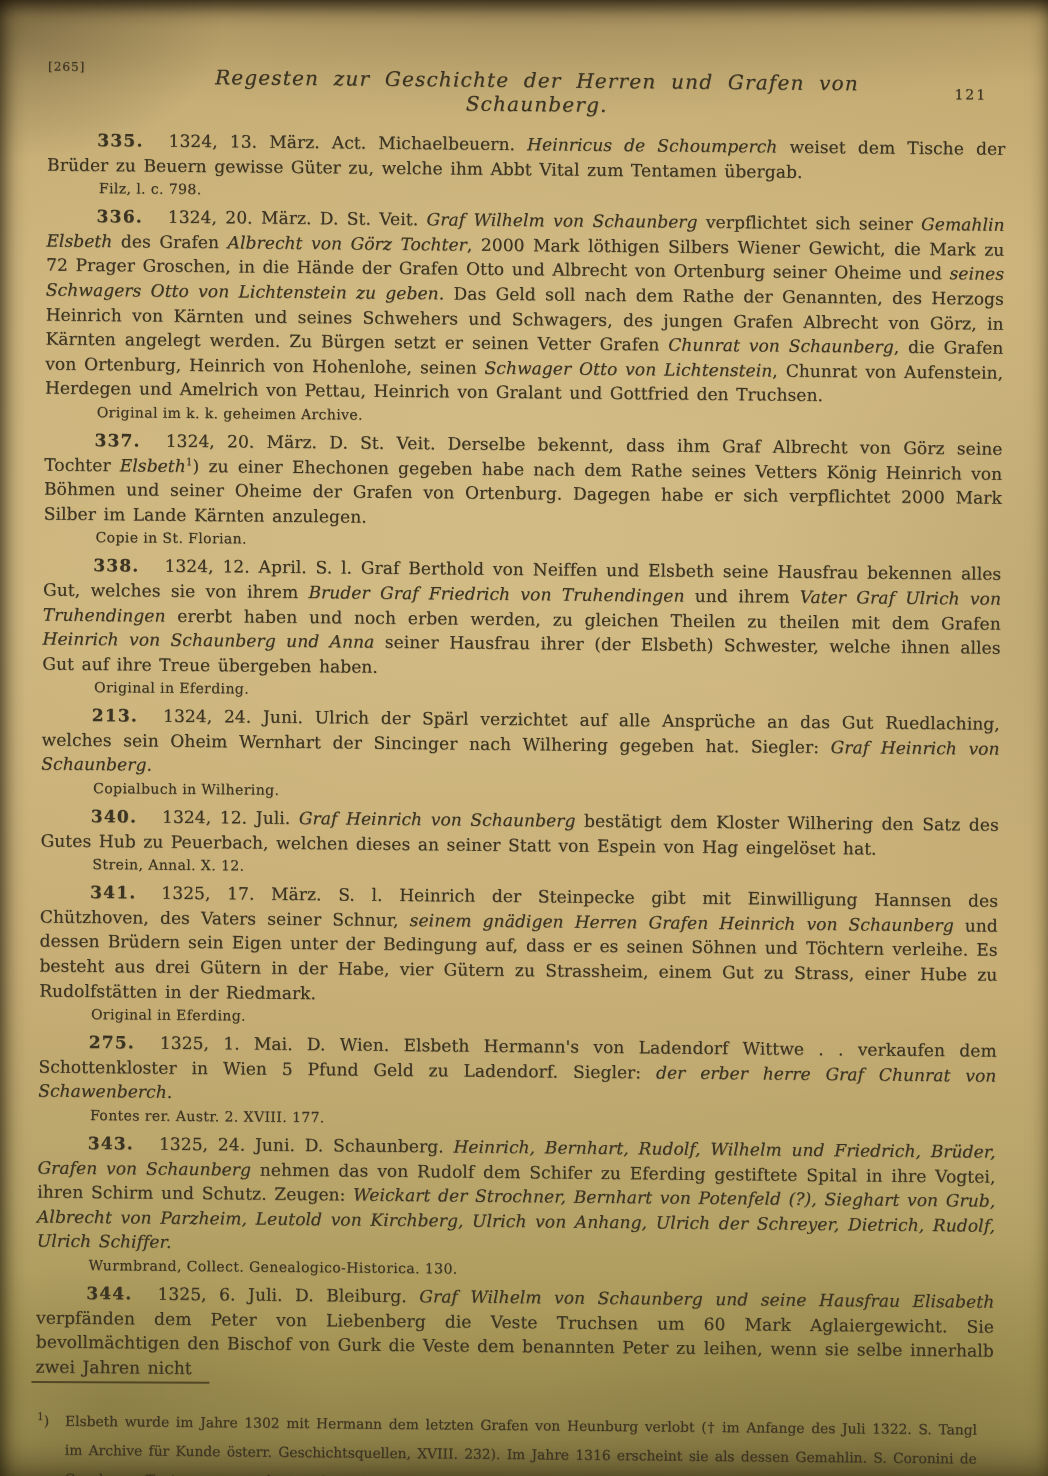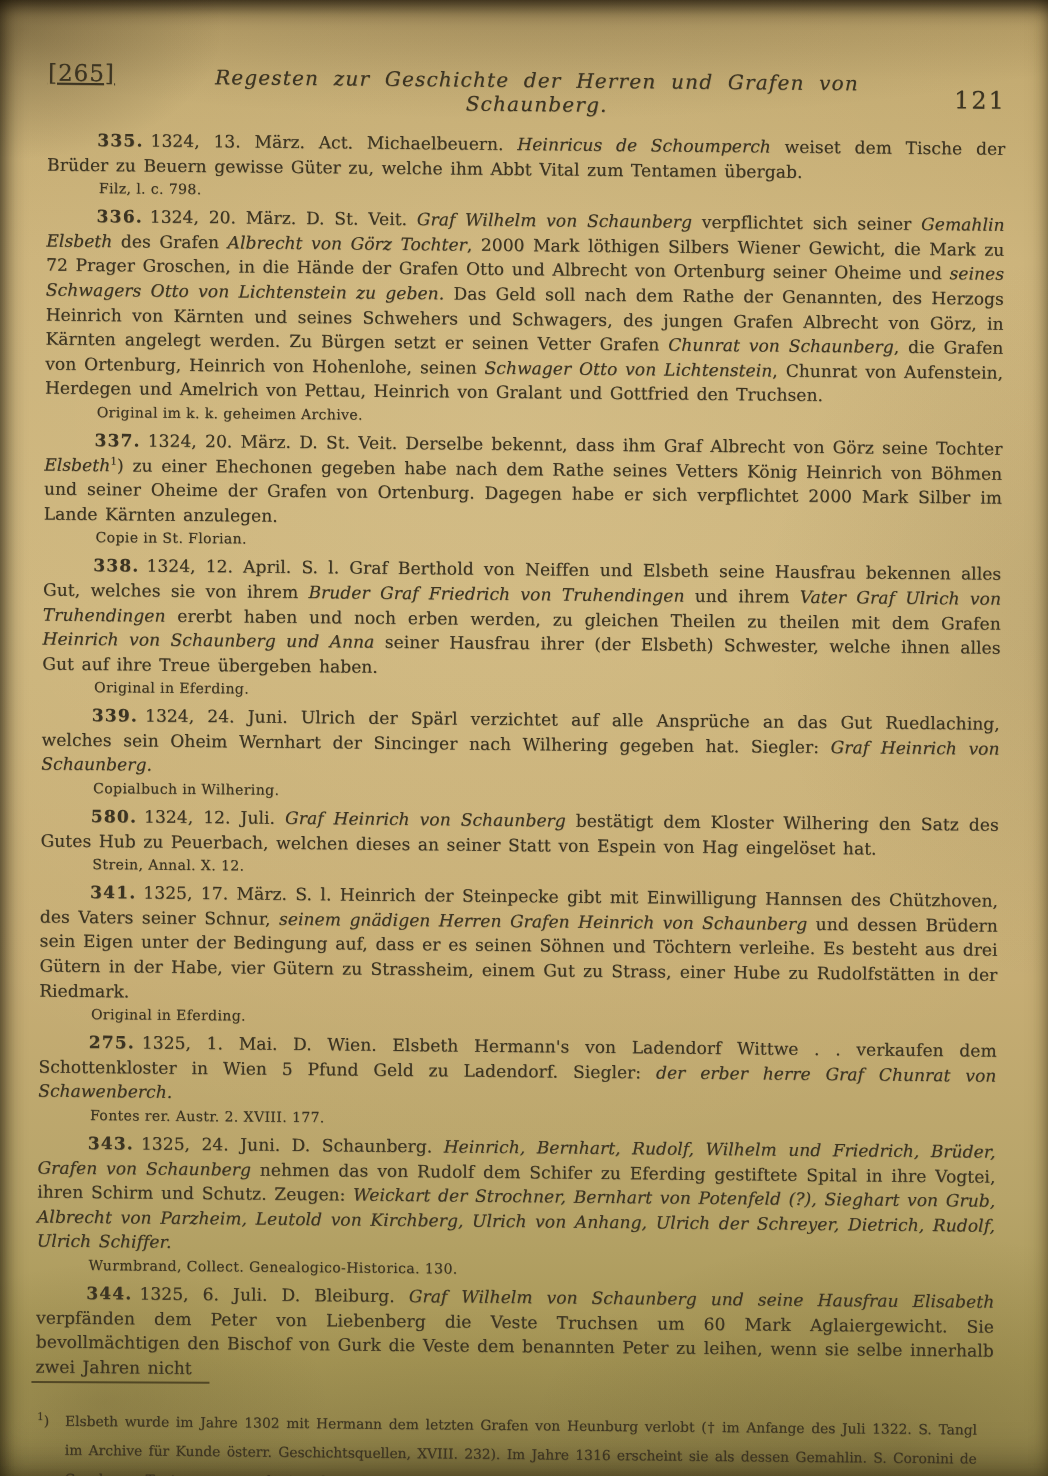--- a/index.html
+++ b/index.html
@@ -36,29 +36,29 @@
     box-sizing:border-box;
     width:100%;height:100%;
     padding:60px 42px 58px 48px;
     display:flex;flex-direction:column;
     transform:rotate(0.55deg);
     transform-origin:9% 5%;
     text-shadow:0.3px 0.4px 0.7px rgba(58,50,30,0.55);
   }
   
   .hdr{display:flex;align-items:flex-start;margin-bottom:16px;}
-  .hdr .ref{font-size:23px;letter-spacing:1px;min-width:90px;text-decoration:underline;}
+  .hdr .ref{font-size:12px;letter-spacing:1px;min-width:90px;}
   .hdr .title{flex:1;text-align:center;font-style:italic;font-size:20px;
     letter-spacing:1.2px;word-spacing:7px;padding-top:4px;}
-  .hdr .pno{font-size:24px;min-width:70px;text-align:right;padding-top:18px;letter-spacing:2px;}
+  .hdr .pno{font-size:14px;min-width:70px;text-align:center;padding-top:18px;letter-spacing:2px;}
   
   .entries{flex:0 1 auto;}
   .entry{margin:0 0 2px 0;text-align:justify;font-size:17px;line-height:24.6px;
     text-indent:50px;word-spacing:2px;letter-spacing:0.1px;}
-  .entry .num{font-weight:bold;letter-spacing:1.2px;margin-right:7px;}
+  .entry .num{font-weight:bold;letter-spacing:1.2px;margin-right:25px;}
   .it{font-style:italic;}
   sup{font-size:10.5px;line-height:0;}
   .source{font-size:14px;line-height:16px;margin:3px 0 8px 52px;letter-spacing:0.4px;}
   
   .fngroup{margin-top:auto;}
   .fn-rule{border:0;border-top:2px solid rgba(52,44,22,0.7);
     width:178px;margin:0 0 24px -4px;transform:rotate(-0.3deg);}
   .footnote{position:relative;font-size:13.8px;line-height:28.6px;
     text-align:justify;padding-left:30px;margin:0;width:912px;word-spacing:1.5px;}
   .fn-marker{position:absolute;left:2px;top:0;}
@@ -81,24 +81,24 @@
 
       <p class="entry"><span class="num">336.</span><span class="body"><span>1324, 20. März. D. St. Veit. </span><span class="it">Graf Wilhelm von Schaunberg</span><span> verpflichtet sich seiner </span><span class="it">Gemahlin Elsbeth</span><span> des Grafen </span><span class="it">Albrecht von Görz Tochter</span><span>, 2000 Mark löthigen Silbers Wiener Gewicht, die Mark zu 72 Prager Groschen, in die Hände der Grafen Otto und Albrecht von Ortenburg seiner Oheime und </span><span class="it">seines Schwagers Otto von Lichtenstein zu geben.</span><span> Das Geld soll nach dem Rathe der Genannten, des Herzogs Heinrich von Kärnten und seines Schwehers und Schwagers, des jungen Grafen Albrecht von Görz, in Kärnten angelegt werden. Zu Bürgen setzt er seinen Vetter Grafen </span><span class="it">Chunrat von Schaunberg</span><span>, die Grafen von Ortenburg, Heinrich von Hohenlohe, seinen </span><span class="it">Schwager Otto von Lichtenstein</span><span>, Chunrat von Aufenstein, Herdegen und Amelrich von Pettau, Heinrich von Gralant und Gottfried den Truchsen.</span></span></p>
       <p class="source">Original im k. k. geheimen Archive.</p>
 
       <p class="entry"><span class="num">337.</span><span class="body"><span>1324, 20. März. D. St. Veit. Derselbe bekennt, dass ihm Graf Albrecht von Görz seine Tochter </span><span class="it">Elsbeth</span><sup>1</sup><span>) zu einer Ehechonen gegeben habe nach dem Rathe seines Vetters König Heinrich von Böhmen und seiner Oheime der Grafen von Ortenburg. Dagegen habe er sich verpflichtet 2000 Mark Silber im Lande Kärnten anzulegen.</span></span></p>
       <p class="source">Copie in St. Florian.</p>
 
       <p class="entry"><span class="num">338.</span><span class="body"><span>1324, 12. April. S. l. Graf Berthold von Neiffen und Elsbeth seine Hausfrau bekennen alles Gut, welches sie von ihrem </span><span class="it">Bruder Graf Friedrich von Truhendingen</span><span> und ihrem </span><span class="it">Vater Graf Ulrich von Truhendingen</span><span> ererbt haben und noch erben werden, zu gleichen Theilen zu theilen mit dem Grafen </span><span class="it">Heinrich von Schaunberg und Anna</span><span> seiner Hausfrau ihrer (der Elsbeth) Schwester, welche ihnen alles Gut auf ihre Treue übergeben haben.</span></span></p>
       <p class="source">Original in Eferding.</p>
 
-      <p class="entry"><span class="num">339.</span><span class="body"><span>1324, 24. Juni. Ulrich der Spärl verzichtet auf alle Ansprüche an das Gut Ruedlaching, welches sein Oheim Wernhart der Sincinger nach Wilhering gegeben hat. Siegler: </span><span class="it">Graf Heinrich von Schaunberg.</span></span></p>
+      <p class="entry"><span class="num">213.</span><span class="body"><span>1324, 24. Juni. Ulrich der Spärl verzichtet auf alle Ansprüche an das Gut Ruedlaching, welches sein Oheim Wernhart der Sincinger nach Wilhering gegeben hat. Siegler: </span><span class="it">Graf Heinrich von Schaunberg.</span></span></p>
       <p class="source">Copialbuch in Wilhering.</p>
 
-      <p class="entry"><span class="num">580.</span><span class="body"><span>1324, 12. Juli. </span><span class="it">Graf Heinrich von Schaunberg</span><span> bestätigt dem Kloster Wilhering den Satz des Gutes Hub zu Peuerbach, welchen dieses an seiner Statt von Espein von Hag eingelöset hat.</span></span></p>
+      <p class="entry"><span class="num">340.</span><span class="body"><span>1324, 12. Juli. </span><span class="it">Graf Heinrich von Schaunberg</span><span> bestätigt dem Kloster Wilhering den Satz des Gutes Hub zu Peuerbach, welchen dieses an seiner Statt von Espein von Hag eingelöset hat.</span></span></p>
       <p class="source">Strein, Annal. X. 12.</p>
 
       <p class="entry"><span class="num">341.</span><span class="body"><span>1325, 17. März. S. l. Heinrich der Steinpecke gibt mit Einwilligung Hannsen des Chützhoven, des Vaters seiner Schnur, </span><span class="it">seinem gnädigen Herren Grafen Heinrich von Schaunberg</span><span> und dessen Brüdern sein Eigen unter der Bedingung auf, dass er es seinen Söhnen und Töchtern verleihe. Es besteht aus drei Gütern in der Habe, vier Gütern zu Strassheim, einem Gut zu Strass, einer Hube zu Rudolfstätten in der Riedmark.</span></span></p>
       <p class="source">Original in Eferding.</p>
 
       <p class="entry"><span class="num">275.</span><span class="body"><span>1325, 1. Mai. D. Wien. Elsbeth Hermann's von Ladendorf Wittwe . . verkaufen dem Schottenkloster in Wien 5 Pfund Geld zu Ladendorf. Siegler: </span><span class="it">der erber herre Graf Chunrat von Schawenberch.</span></span></p>
       <p class="source">Fontes rer. Austr. 2. XVIII. 177.</p>
 
       <p class="entry"><span class="num">343.</span><span class="body"><span>1325, 24. Juni. D. Schaunberg. </span><span class="it">Heinrich, Bernhart, Rudolf, Wilhelm und Friedrich, Brüder, Grafen von Schaunberg</span><span> nehmen das von Rudolf dem Schifer zu Eferding gestiftete Spital in ihre Vogtei, ihren Schirm und Schutz. Zeugen: </span><span class="it">Weickart der Strochner, Bernhart von Potenfeld (?), Sieghart von Grub, Albrecht von Parzheim, Leutold von Kirchberg, Ulrich von Anhang, Ulrich der Schreyer, Dietrich, Rudolf, Ulrich Schiffer.</span></span></p>
       <p class="source">Wurmbrand, Collect. Genealogico-Historica. 130.</p>

